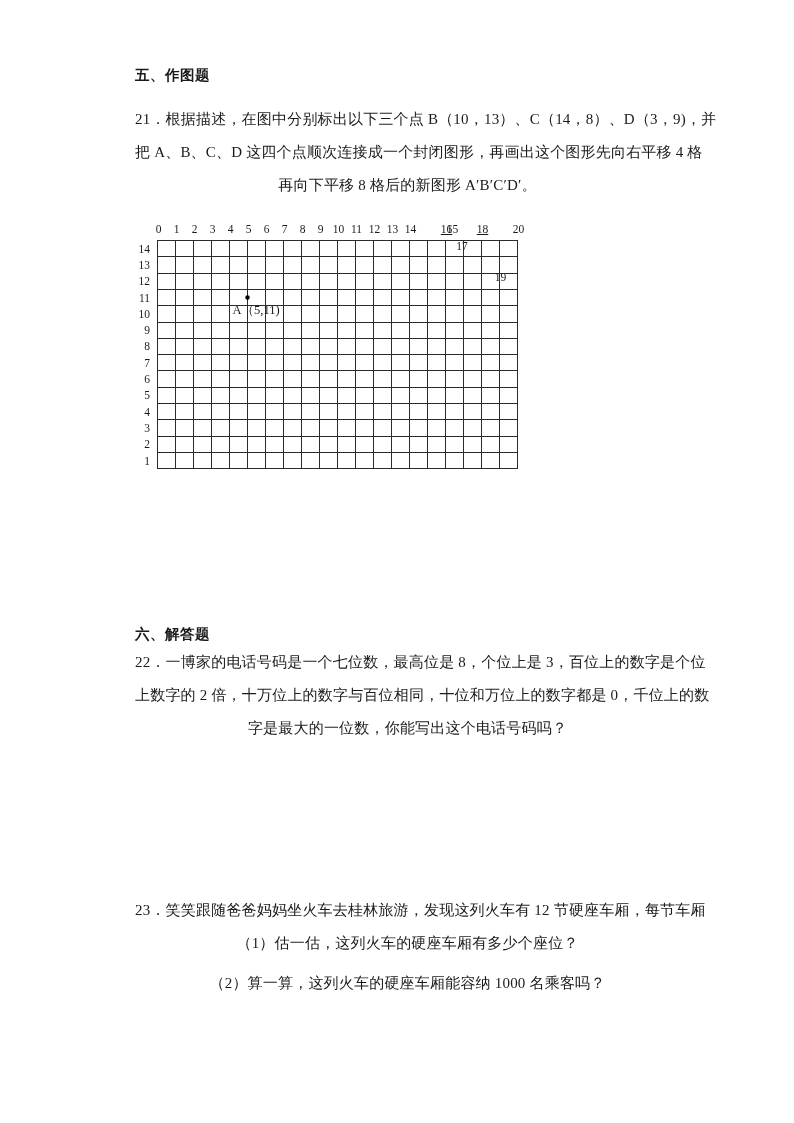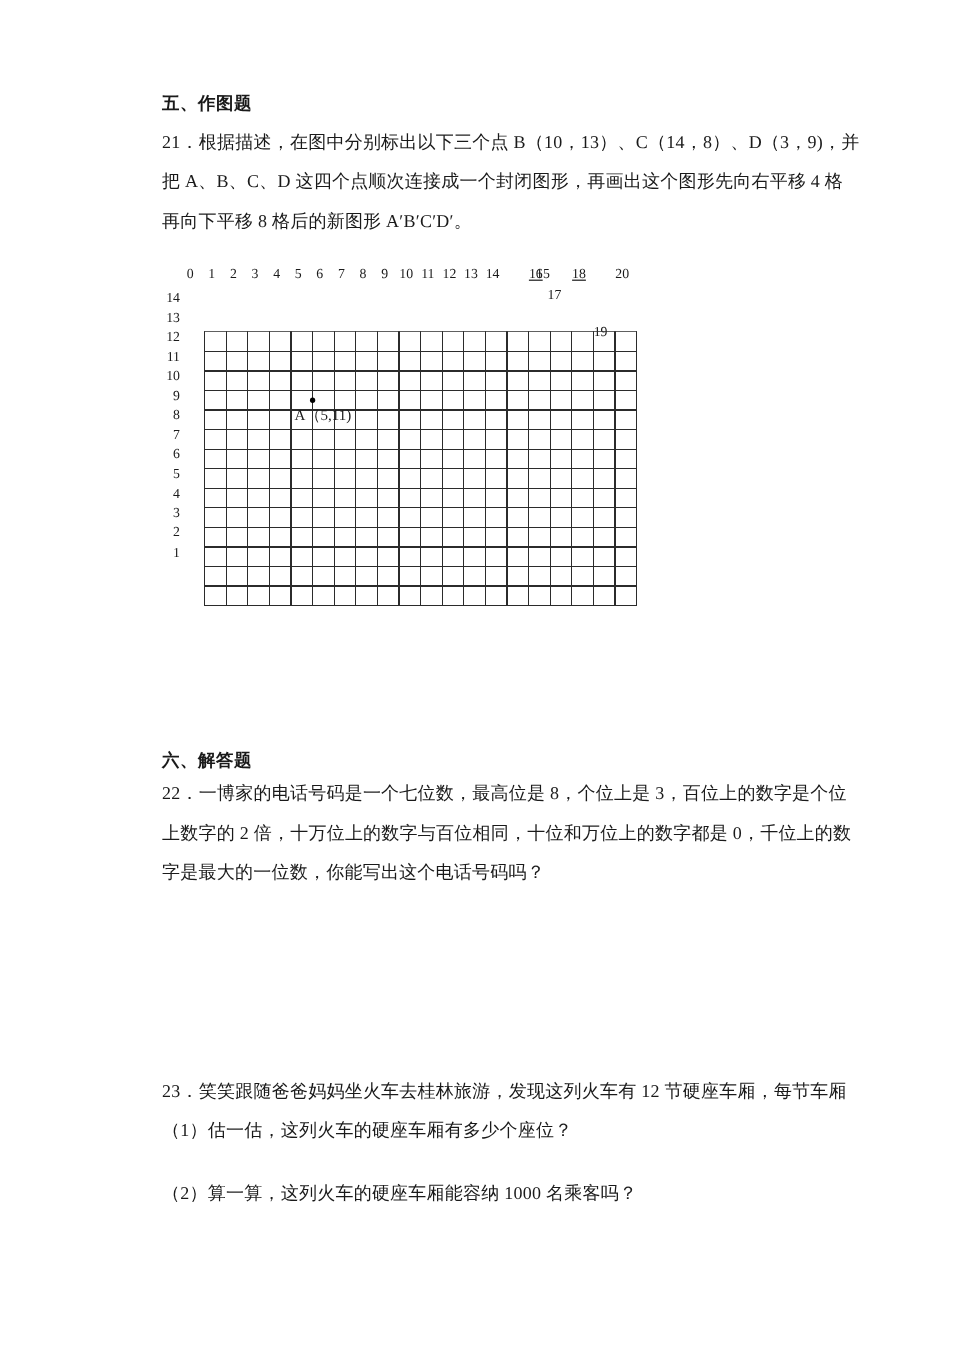--- a/index.html
+++ b/index.html
@@ -1,37 +1,37 @@
 <!DOCTYPE html>
 <html><head>
 <meta charset="utf-8">
 <style>
   * { margin:0; padding:0; box-sizing:border-box; }
   html,body { background:#ffffff; }
   body { font-family:"Liberation Serif","DejaVu Serif",serif; color:#1a1a1a; }
   .sheet { position:relative; width:794px; height:1123px; background:#ffffff; overflow:hidden; margin:0 auto; }
   .sec { position:absolute; left:135px; font-size:14.5px; font-weight:bold; line-height:20px; letter-spacing:0.5px; }
-  .para { position:absolute; left:135px; width:545px; }
+  .para { position:absolute; left:135px; width:545px;text-align:center; }
   .tline { height:33px; line-height:33px; font-size:15px; white-space:nowrap; letter-spacing:0.2px; }
-  .sub2 { margin-top:19px; }
+  .sub2 { margin-top:7px; }
   .figure { position:absolute; left:135px; top:222px; width:420px; height:266px; }
   .xlabels { position:absolute; left:23px; top:0; width:362px; height:16px; }
   .xlab { position:absolute; top:0; transform:translateX(-50%); font-size:11.5px; line-height:15px; }
   .ylabels { position:absolute; left:0; top:18px; width:19px; height:231px; }
   .ylab { position:absolute; right:4px; transform:translateY(-50%); font-size:11.5px; line-height:14px; }
-  .canvas { position:absolute; left:35px; top:18px; width:362px; height:231px;margin-top:36px; }
+  .canvas { position:absolute; left:22px; top:18px; width:362px; height:231px; }
   .canvas svg { display:block; }
   .ptlabel { position:absolute; font-size:12.5px; white-space:nowrap; }
 </style>
 </head>
 <body>
 
 <div class="sheet">
 
-  <h2 class="sec" style="top:77px">五、作图题</h2>
+  <h2 class="sec" style="top:65px">五、作图题</h2>
 
   <div class="para" style="top:103px">
     <div class="tline">21．根据描述，在图中分别标出以下三个点 B（10，13）、C（14，8）、D（3，9)，并</div>
     <div class="tline">把 A、B、C、D 这四个点顺次连接成一个封闭图形，再画出这个图形先向右平移 4 格</div>
     <div class="tline">再向下平移 8 格后的新图形 A′B′C′D′。</div>
   </div>
 
   <div class="figure">
     <div class="xlabels">
         <span class="xlab" style="left: 0.5px;">0</span>

